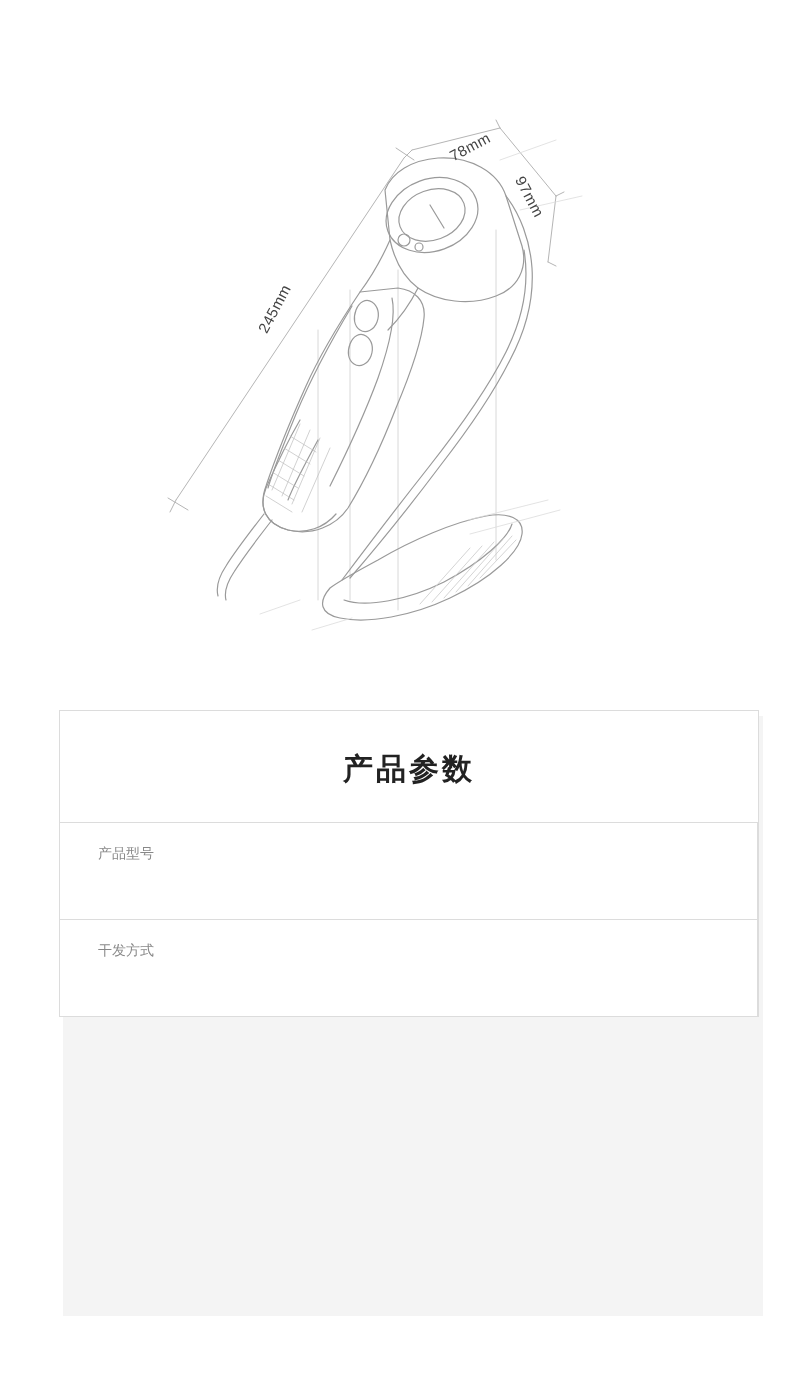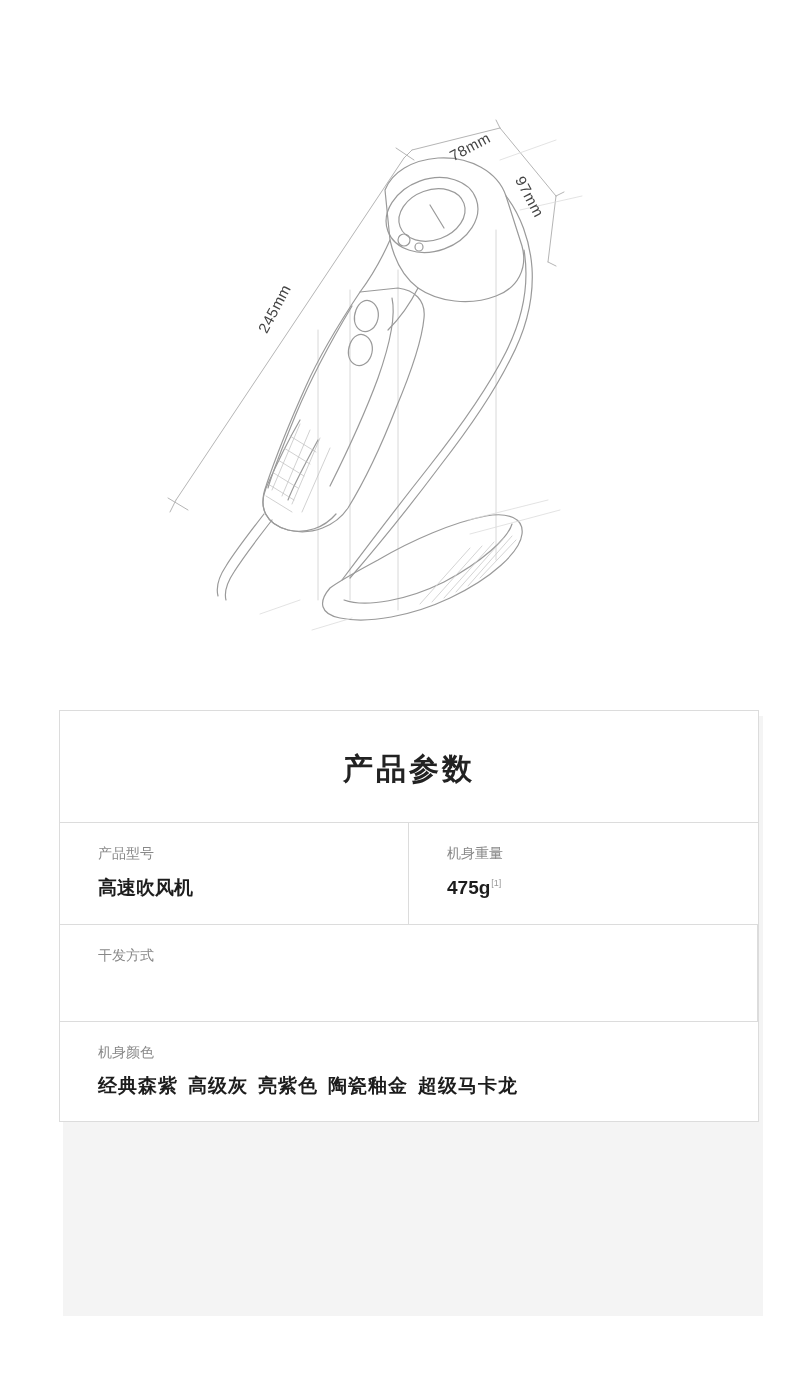--- a/index.html
+++ b/index.html
@@ -249,38 +249,25 @@
 
 <div class="spec-wrap">
   <div class="spec-shadow"></div>
   <div class="spec-table">
 
     <div class="spec-title">产品参数</div>
 
     <div class="spec-row">
       <div class="spec-cell left">
         <div class="cell-label">产品型号</div>
-        <div class="cell-value"><span>高速吹风机</span></div>
-      </div>
-      <div class="spec-cell">
-        <div class="cell-label">机身重量</div>
-        <div class="cell-value"><span>475g</span><span class="sup">[1]</span></div>
       </div>
     </div>
 
     <div class="spec-row">
       <div class="spec-cell left">
         <div class="cell-label">干发方式</div>
       </div>
     </div>
 
 
-    <div class="spec-row">
-      <div class="spec-cell full">
-        <div class="cell-label">机身颜色</div>
-        <div class="colors-value">
-          <span>经典森紫</span><span>高级灰</span><span>亮紫色</span><span>陶瓷釉金</span><span>超级马卡龙</span>
-        </div>
-      </div>
-    </div>
 
   </div>
 </div>
 
 </body></html>

